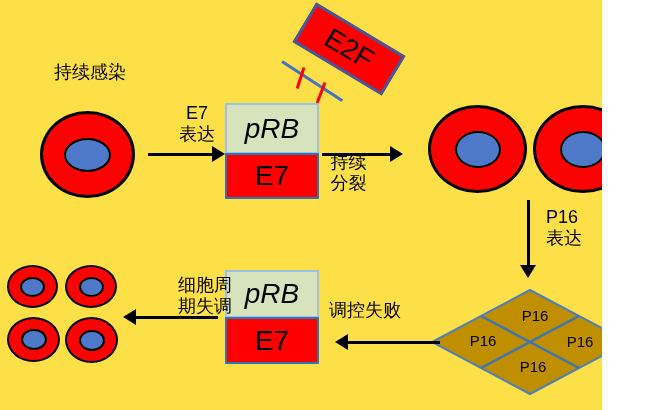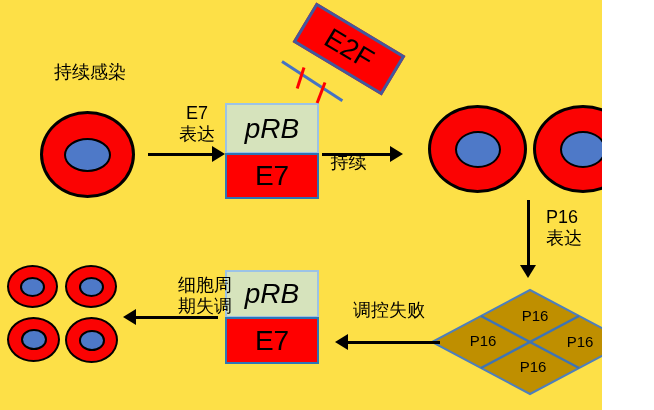--- a/index.html
+++ b/index.html
@@ -104,20 +104,21 @@
   </div>
 
   <div class="e2f">E2F</div>
 
   <div class="block-line"></div>
   <div class="block-slash" style="left:304px; top:66px; transform:rotate(108deg);"></div>
   <div class="block-slash" style="left:325px; top:81px; transform:rotate(111deg);"></div>
 
   <div class="label" style="left:316px; top:104px; width:65px;margin-top:48px;">
     <div>持续</div>
+    <div>分裂</div>
   </div>
   <div class="arrow h right" style="left:322px; top:146px; width:81px;">
     <span class="shaft"></span>
     <span class="head"></span>
   </div>
 
   <div class="cell" style="left:428px; top:105px; width:99px; height:88px;">
     <div class="nucleus" style="width:46px; height:37px;"></div>
   </div>
   <div class="cell" style="left:533px; top:105px; width:100px; height:88px;">
@@ -136,21 +137,21 @@
   <svg class="diamond-svg" width="204" height="110" viewBox="0 0 204 110">
     <polygon points="102,3 200,55 102,107 4,55" fill="#BF8F00" stroke="#4E7FBC" stroke-width="2"></polygon>
     <line x1="53" y1="29" x2="151" y2="81" stroke="#3E74B6" stroke-width="2.5"></line>
     <line x1="151" y1="29" x2="53" y2="81" stroke="#3E74B6" stroke-width="2.5"></line>
     <text x="107" y="34" text-anchor="middle">P16</text>
     <text x="55" y="59" text-anchor="middle">P16</text>
     <text x="152" y="60" text-anchor="middle">P16</text>
     <text x="105" y="85" text-anchor="middle">P16</text>
   </svg>
 
-  <div class="label" style="left:344px; top:300px; width:90px;">调控失败</div>
+  <div class="label" style="left:320px; top:300px; width:90px;">调控失败</div>
   <div class="arrow h left" style="left:335px; top:334px; width:105px;">
     <span class="shaft"></span>
     <span class="head"></span>
   </div>
 
   <div class="duo-box" style="left:225px; top:270px;">
     <div class="duo-top" style="height:48px;">pRB</div>
     <div class="duo-bottom" style="height:47px;">E7</div>
   </div>
 

